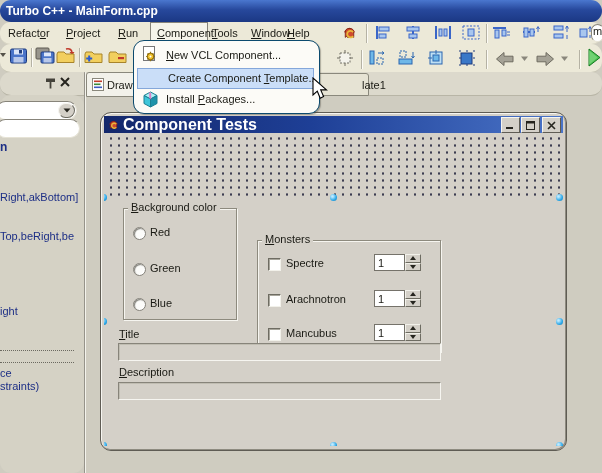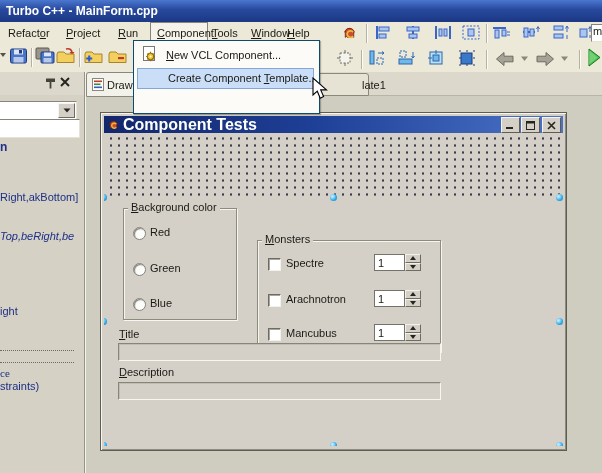--- a/index.html
+++ b/index.html
@@ -1,18 +1,18 @@
 <!DOCTYPE html>
 <html><head>
 <meta charset="utf-8">
 <style>
   html,body{margin:0;padding:0;}
   body{font-family:"Liberation Sans", sans-serif; font-size:11px; color:#1a1a14;}
   #screen{position:relative;width:602px;height:473px;overflow:hidden;background:#cfccc0;}
-  .abs{position:absolute;}
+  .abs{position:absolute;border-radius:11px;}
   .nowrap{white-space:nowrap;}
   .u{text-decoration:underline;}
 
   
   .app-titlebar{left:0;top:0;width:602px;height:22px;background:linear-gradient(180deg,#4a77cf 0%,#27489c 45%,#1b3884 100%);color:#fff;font-weight:bold;font-size:12px;line-height:22px;}
   .menubar{left:0;top:22px;width:602px;height:22px;background:#ece9d8;border-bottom:1px solid #d8d5c4;}
   .menu-item{position:absolute;top:0;height:22px;line-height:22px;white-space:nowrap;}
   .menu-item-box{position:absolute;top:0;height:21px;background:#f6f4ea;border:1px solid #87847a;border-bottom:none;}
   .toolbar2{left:0;top:44px;width:602px;height:28px;background:#ece9d8;border-bottom:1px solid #c9c6b6;}
   .tabstrip{left:0;top:72px;width:602px;height:23px;background:#dcd9cc;border-bottom:1px solid #b8b5a6;}
@@ -293,25 +293,25 @@
     <div class="abs wsunken" style="left:-4px;top:6px;width:79px;height:17px;">
       <div class="abs" style="right:1px;top:1px;width:15px;height:13px;background:#d4d0c8;border:1px solid;border-color:#f6f5f0 #6e6c62 #6e6c62 #f6f5f0;display:flex;align-items:center;justify-content:center;">
         <svg width="8" height="5">
             <path d="M0.5,0.5 L7.5,0.5 L4,4.5 Z" fill="#26251f"></path>
           </svg>
       </div>
     </div>
     <div class="abs wsunken" style="left:-4px;top:24px;width:82px;height:17px;"></div>
     <span class="navy" style="left:0;top:45px;font-weight:bold;font-size:12px;">n</span>
     <span class="navy" style="left:0;top:96px;">Right,akBottom]</span>
-    <span class="navy" style="left:0;top:135px;font-style:italic;">Top,beRight,be</span>
+    <span class="navy" style="left:0;top:135px;">Top,beRight,be</span>
     <span class="navy" style="left:0;top:210px;">ight</span>
     <div class="dotline" style="left:0;top:255px;"></div>
     <div class="dotline" style="left:0;top:267px;"></div>
-    <span class="navy" style="left:0;top:272px;font-family:Liberation Serif, serif;">ce</span>
+    <span class="navy" style="left:0;top:272px;">ce</span>
     <span class="navy" style="left:0;top:285px;">straints)</span>
   </div>
   <div class="abs pane-divider"></div>
   <div class="abs pane-divider-hl"></div>
 
   <div class="abs win">
     <div class="win-titlebar">
       <svg width="13" height="13" style="margin-left:3px;">
           <use href="#sym-helmet"></use>
         </svg>
@@ -426,20 +426,29 @@
         <rect x="1.5" y="0.5" width="11" height="14" fill="#fff" stroke="#777"></rect>
         <circle cx="8.5" cy="10.5" r="3.4" fill="#f0c028" stroke="#906f10"></circle>
         <path d="M8.5,5.8 v1.6 M8.5,13.6 v1.6 M4.2,10.5 h1.6 M11.2,10.5 h1.6 M5.5,7.5 l1.1,1.1 M10.4,12.4 l1.1,1.1 M11.5,7.5 l-1.1,1.1 M6.6,12.4 l-1.1,1.1" stroke="#906f10" stroke-width="1.2"></path>
         <circle cx="8.5" cy="10.5" r="1" fill="#fff"></circle>
       </svg>
       <span class="dd-text"><span></span><span class="u">N</span><span>ew VCL Component...</span></span>
     </div>
     <div class="dd-hl">
       <span class="dd-text"><span>Create Component </span><span class="u">T</span><span>emplate...</span></span>
     </div>
+    <div class="dd-item" style="top:47px;">
+      <svg width="17" height="17" style="position:absolute;left:6px;top:3px;">
+        <polygon points="8.5,1 15,4.5 8.5,8 2,4.5" fill="#aef0f6" stroke="#1a7f92"></polygon>
+        <polygon points="2,4.5 8.5,8 8.5,16 2,12.5" fill="#3ec6da" stroke="#1a7f92"></polygon>
+        <polygon points="15,4.5 8.5,8 8.5,16 15,12.5" fill="#1d93aa" stroke="#1a7f92"></polygon>
+        <polygon points="7.2,0.9 9.2,2 9.2,8.4 7.2,7.3" fill="#e070c0" opacity="0.85"></polygon>
+      </svg>
+      <span class="dd-text"><span>Install </span><span class="u">P</span><span>ackages...</span></span>
+    </div>
   </div>
 
   <div class="abs" style="left:312px;top:77px;z-index:100;">
     <svg width="18" height="25">
         <path d="M1,1 L1,18 L5.3,14.2 L8.2,21.2 L11.6,19.6 L8.7,12.9 L14.5,12.9 Z" fill="#fff" stroke="#000" stroke-width="1.1"></path>
       </svg>
   </div>
 
 </div>
 

